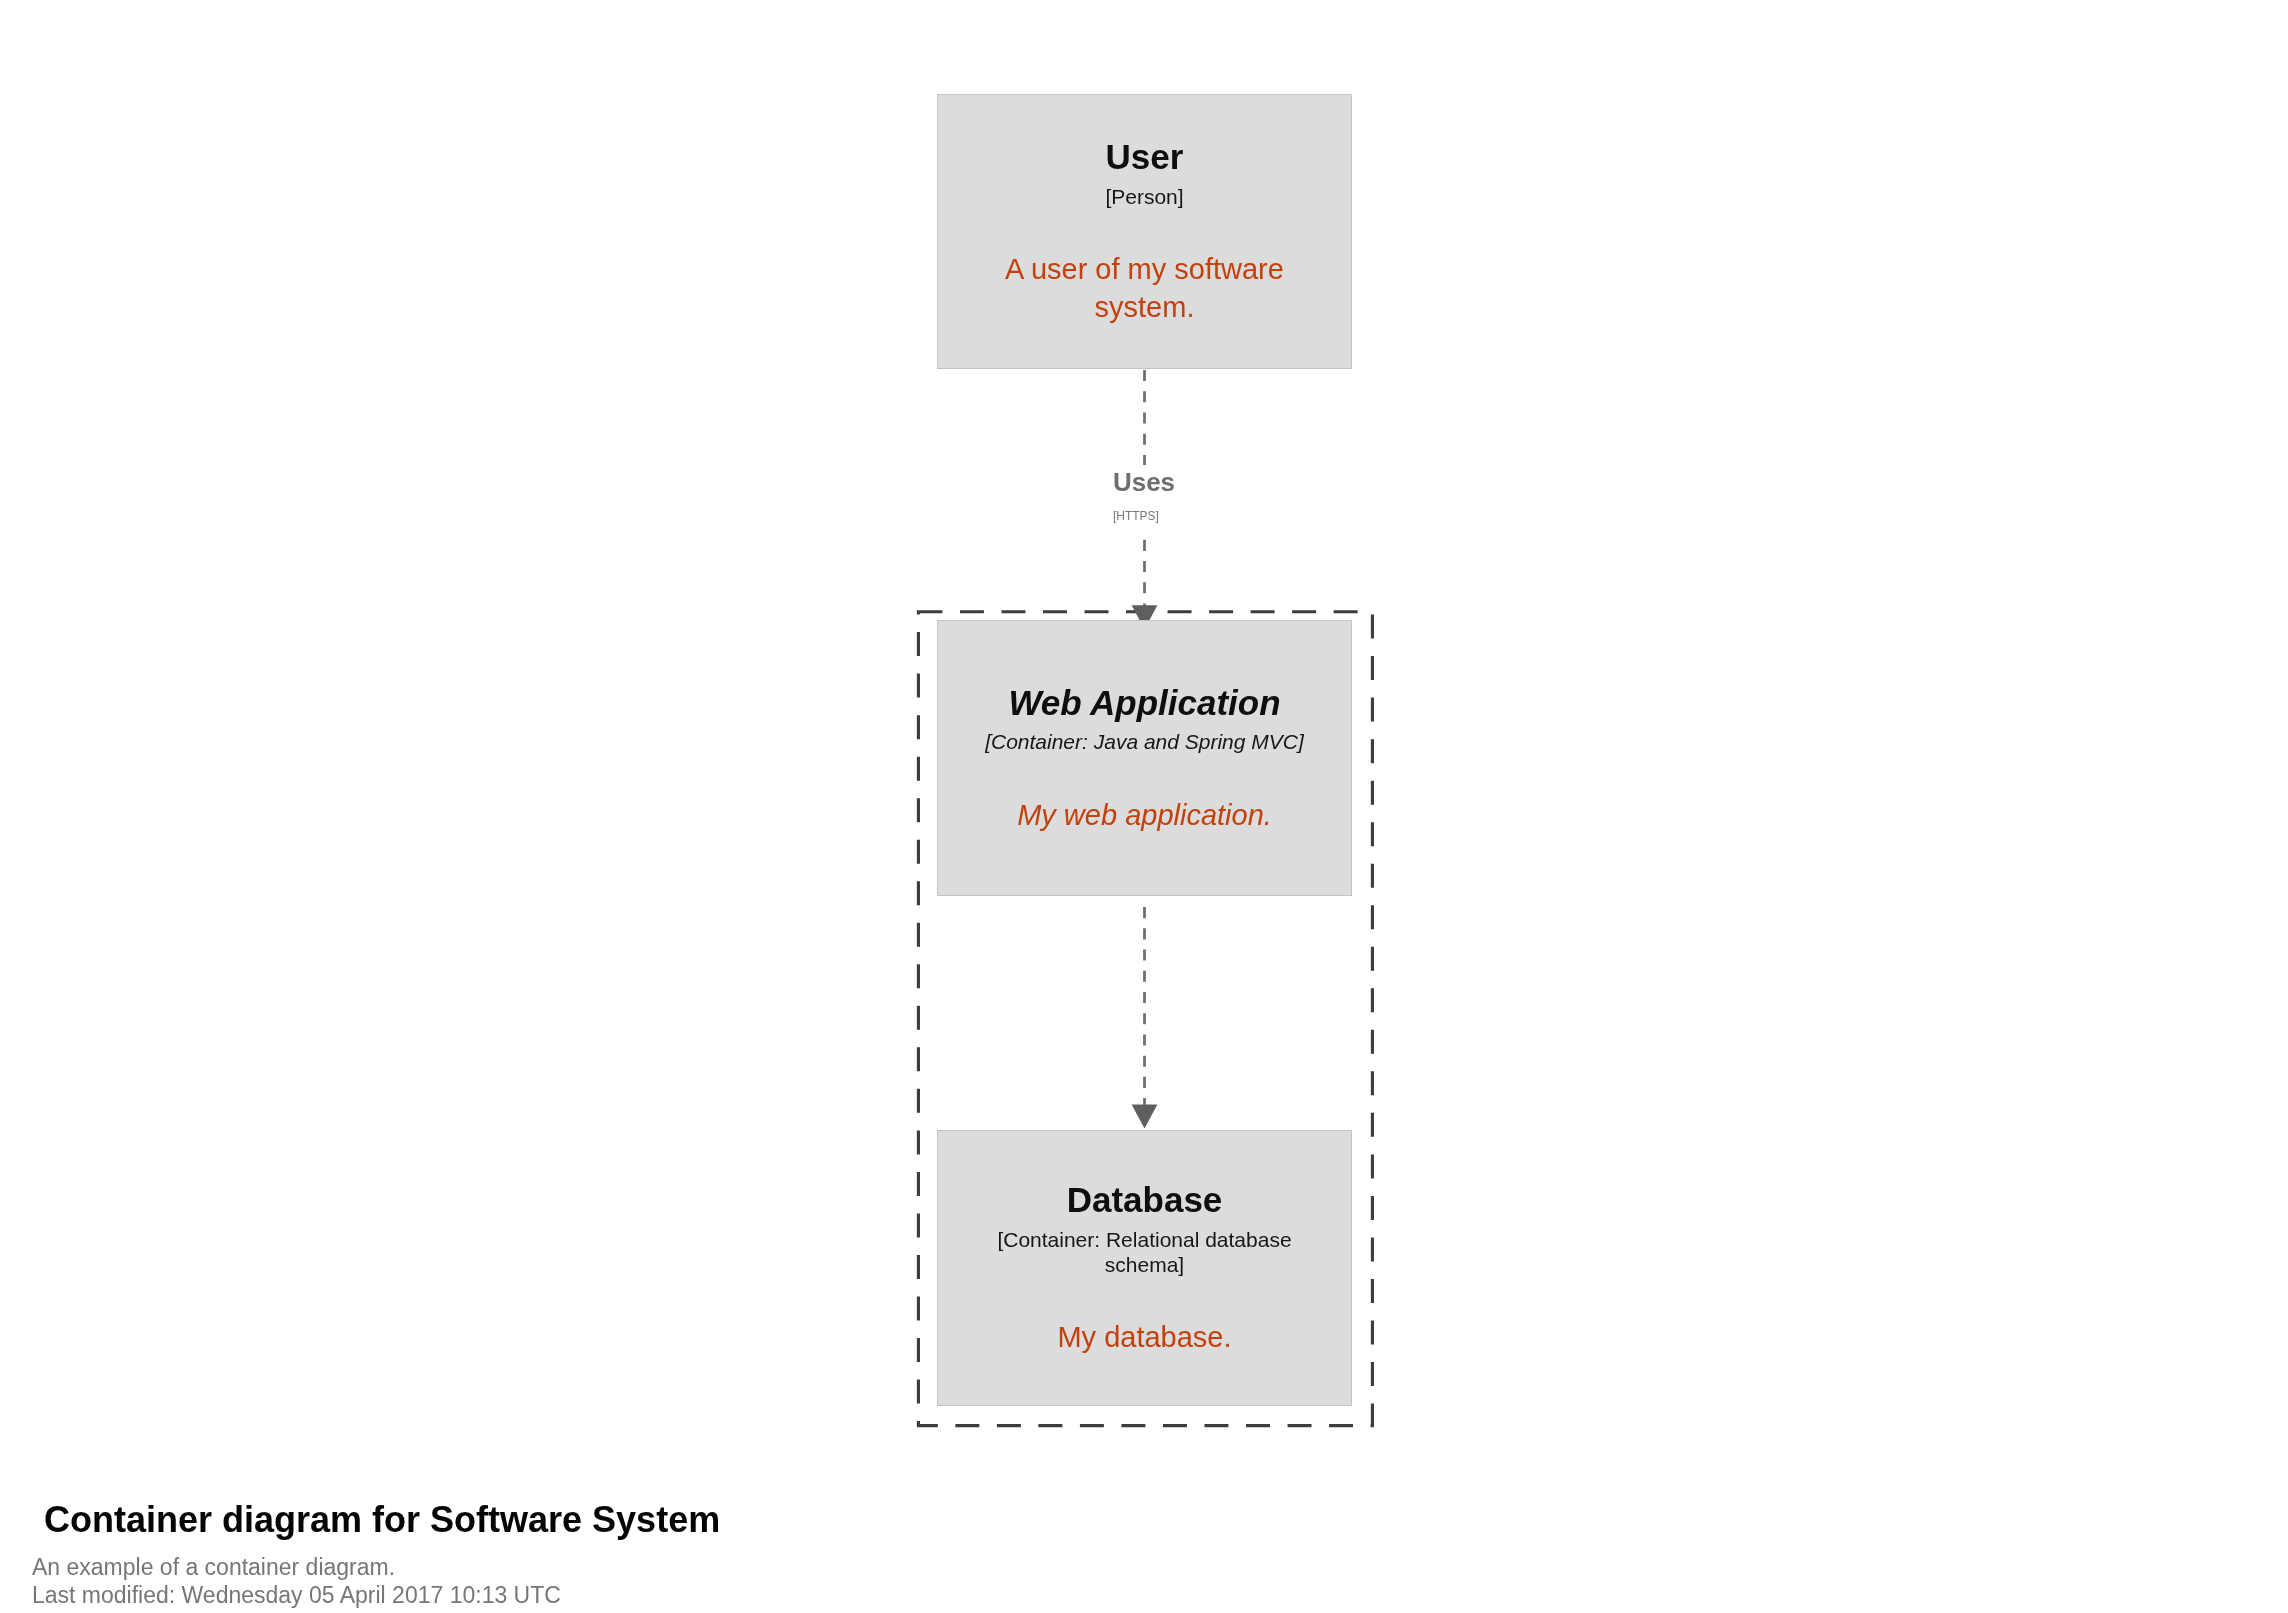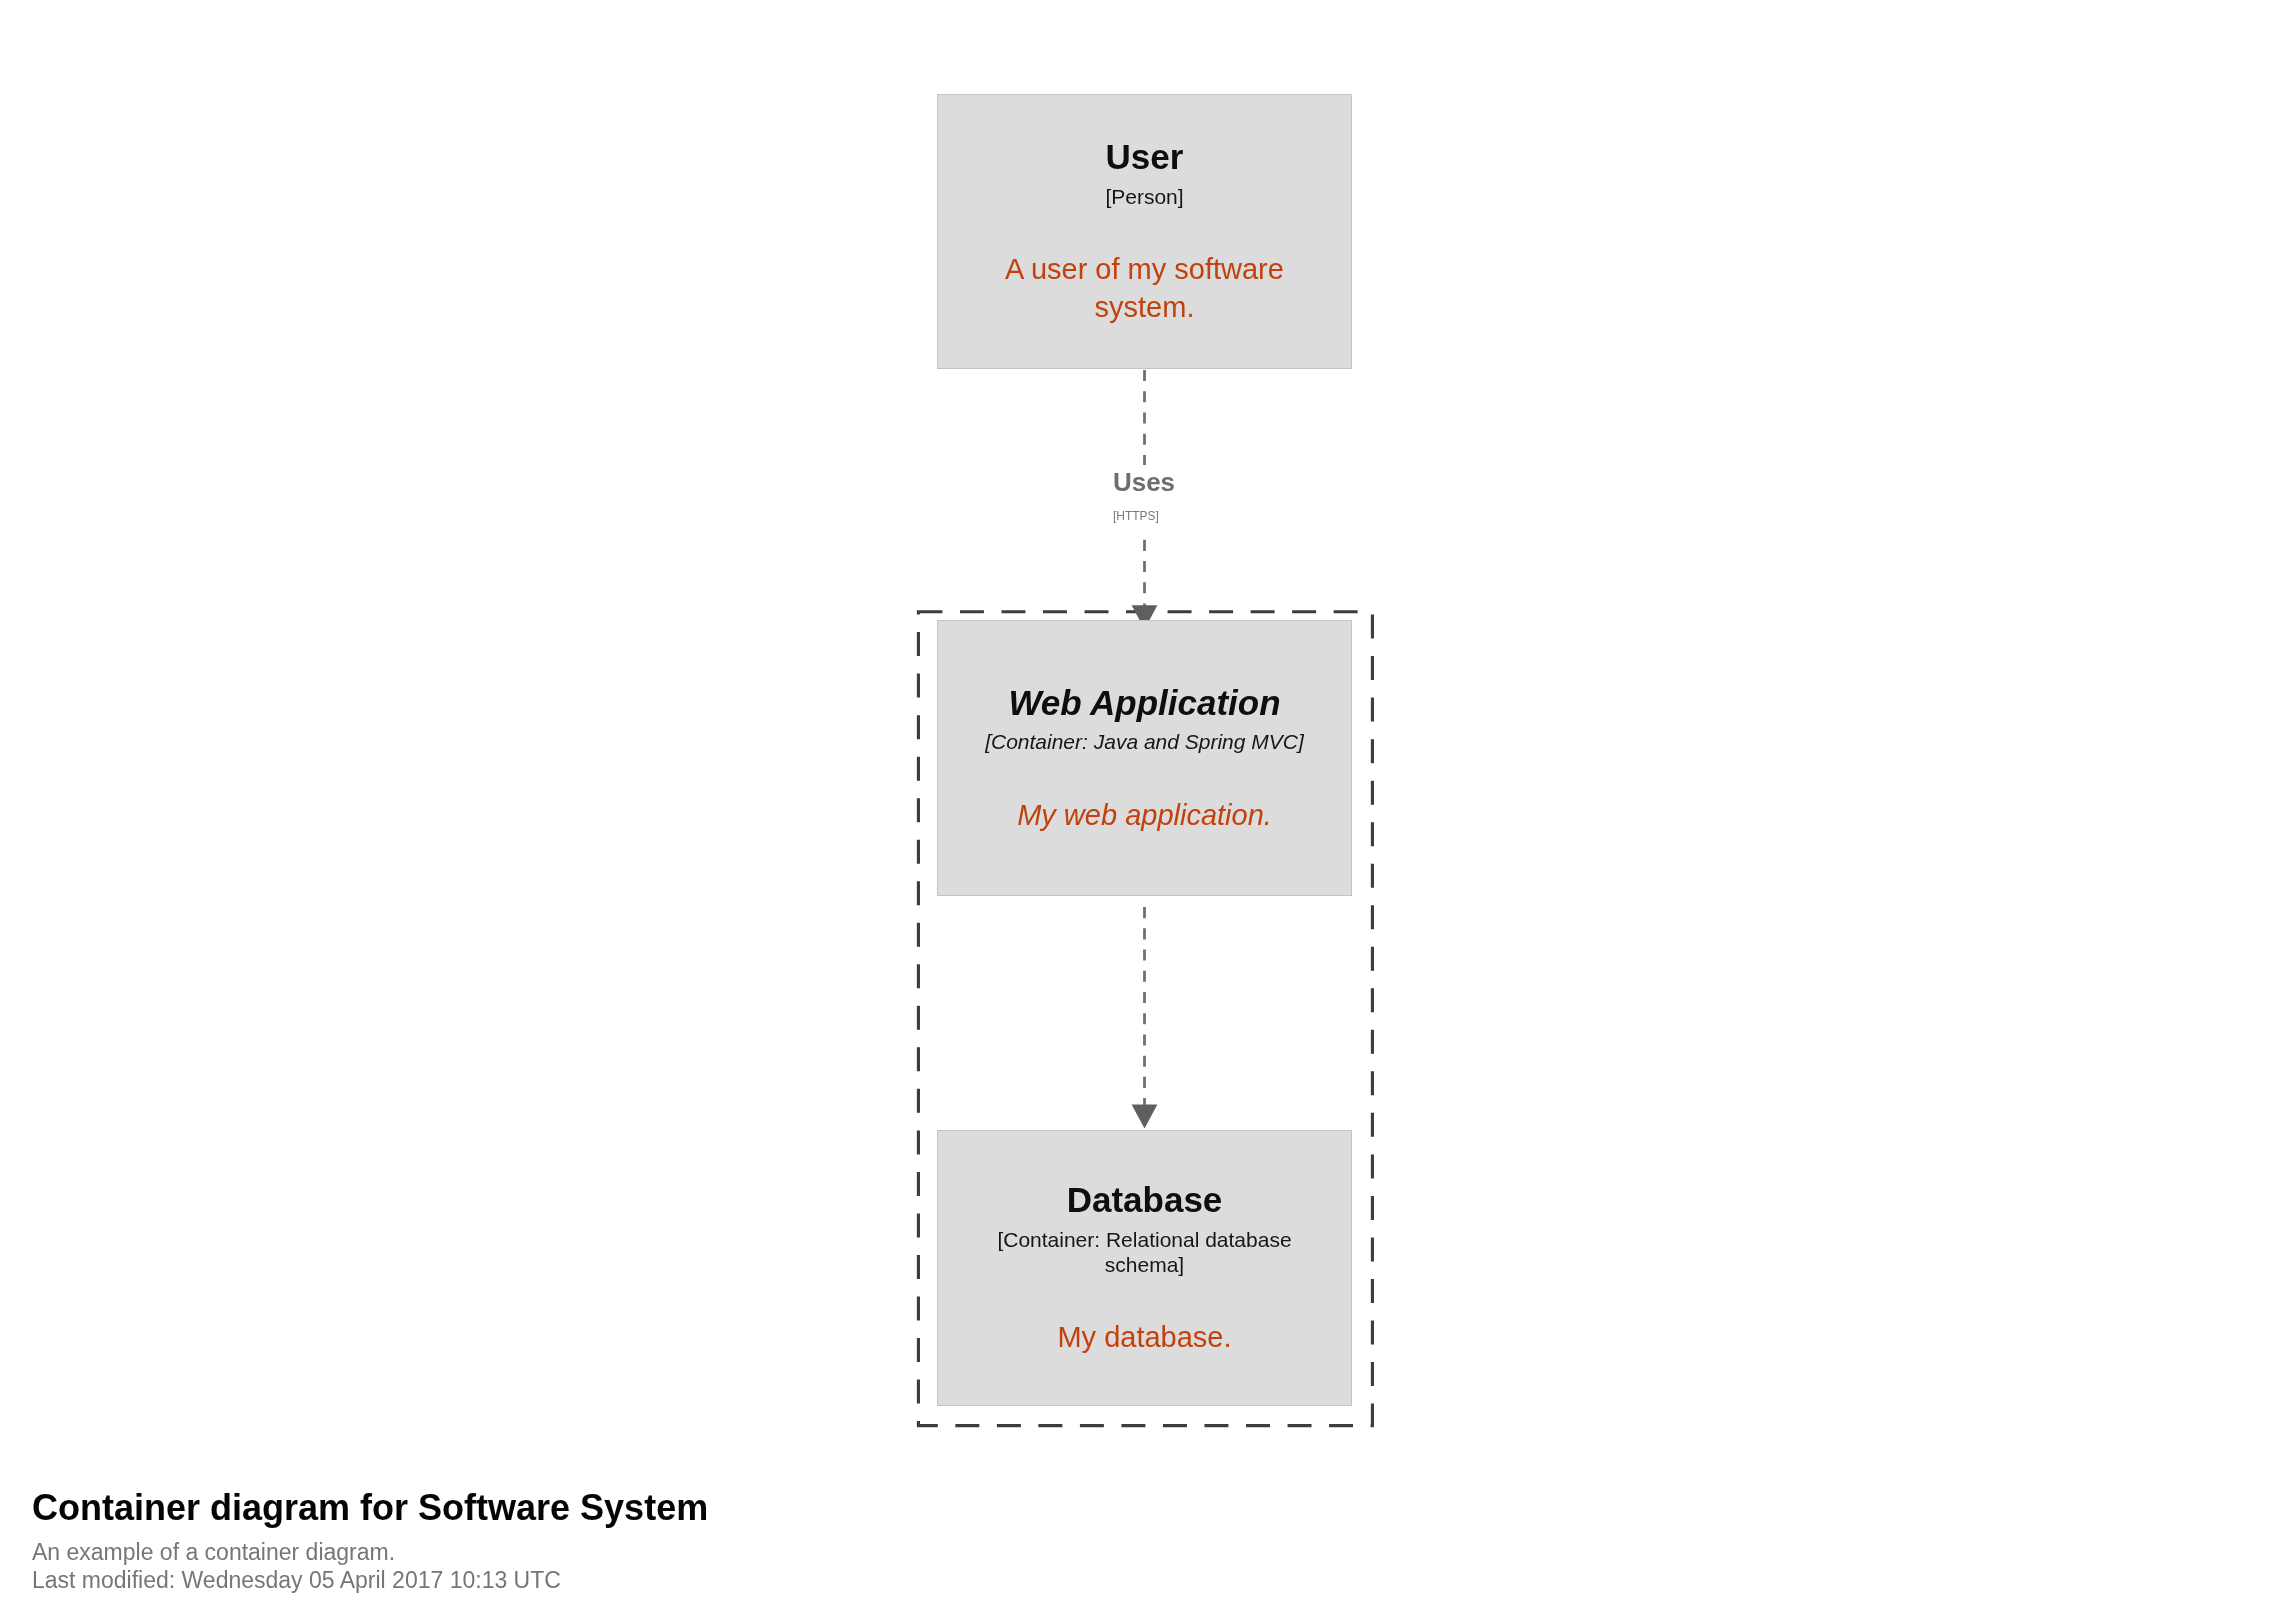--- a/index.html
+++ b/index.html
@@ -80,21 +80,21 @@
     color: #787878;
     line-height: 26px;
     margin-top: 6px;
   }
   .footer {
     position: absolute;
     left: 32px;
     top: 1486px;
   }
   .footer-title {
-    margin: 0;
+    margin: 12px;
     font-size: 36px;
     font-weight: 700;
     color: #050505;
     line-height: 1.2;
   }
   .footer-sub {
     font-size: 23px;
     color: #767676;
     line-height: 28px;
   }

